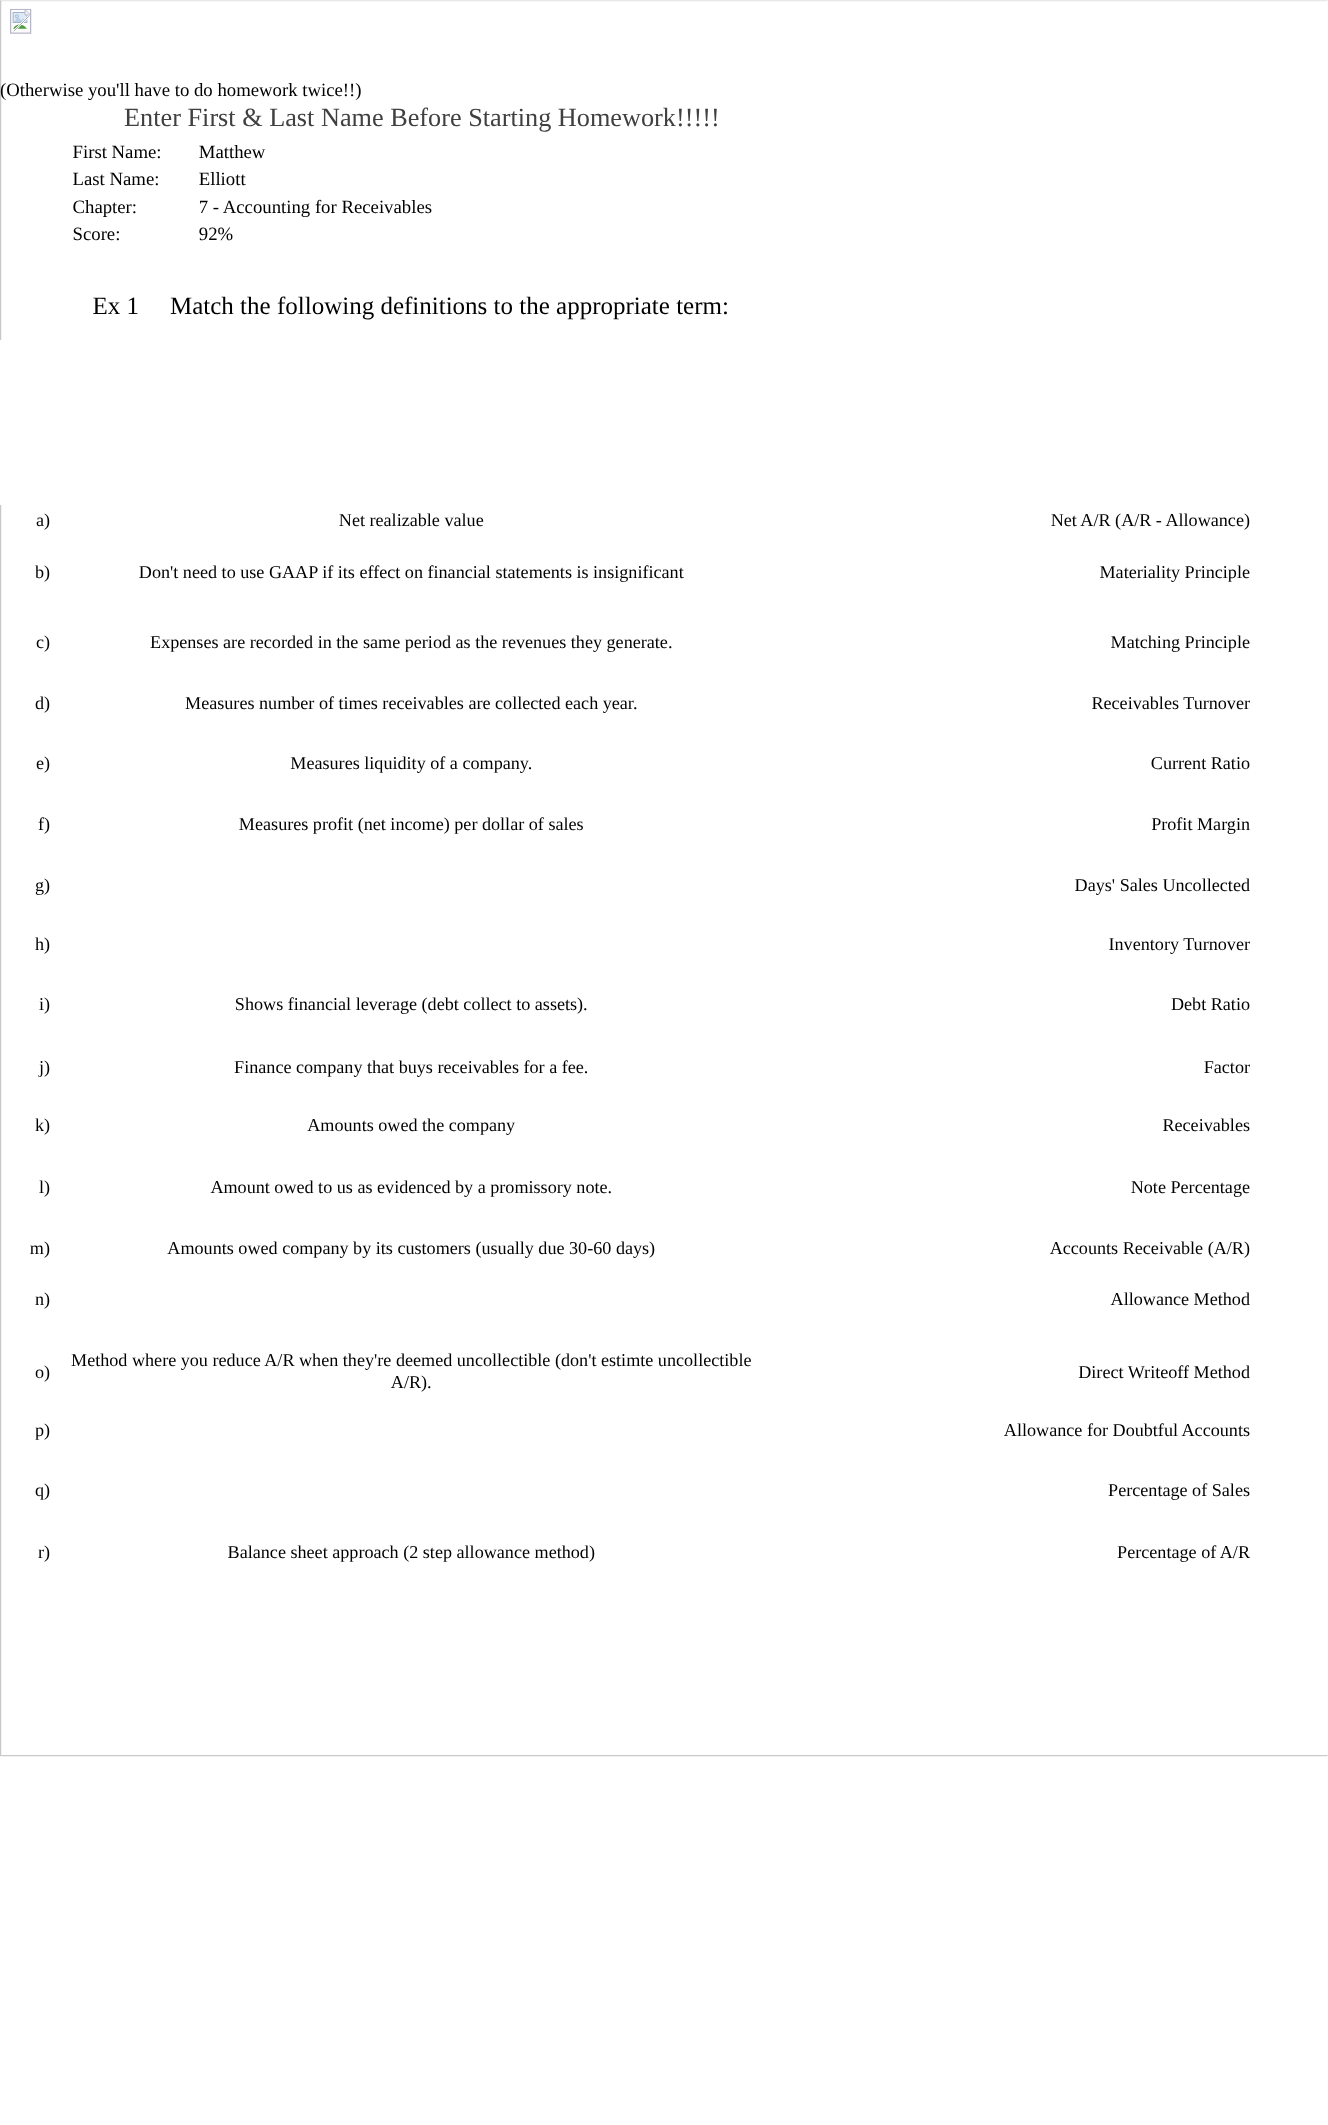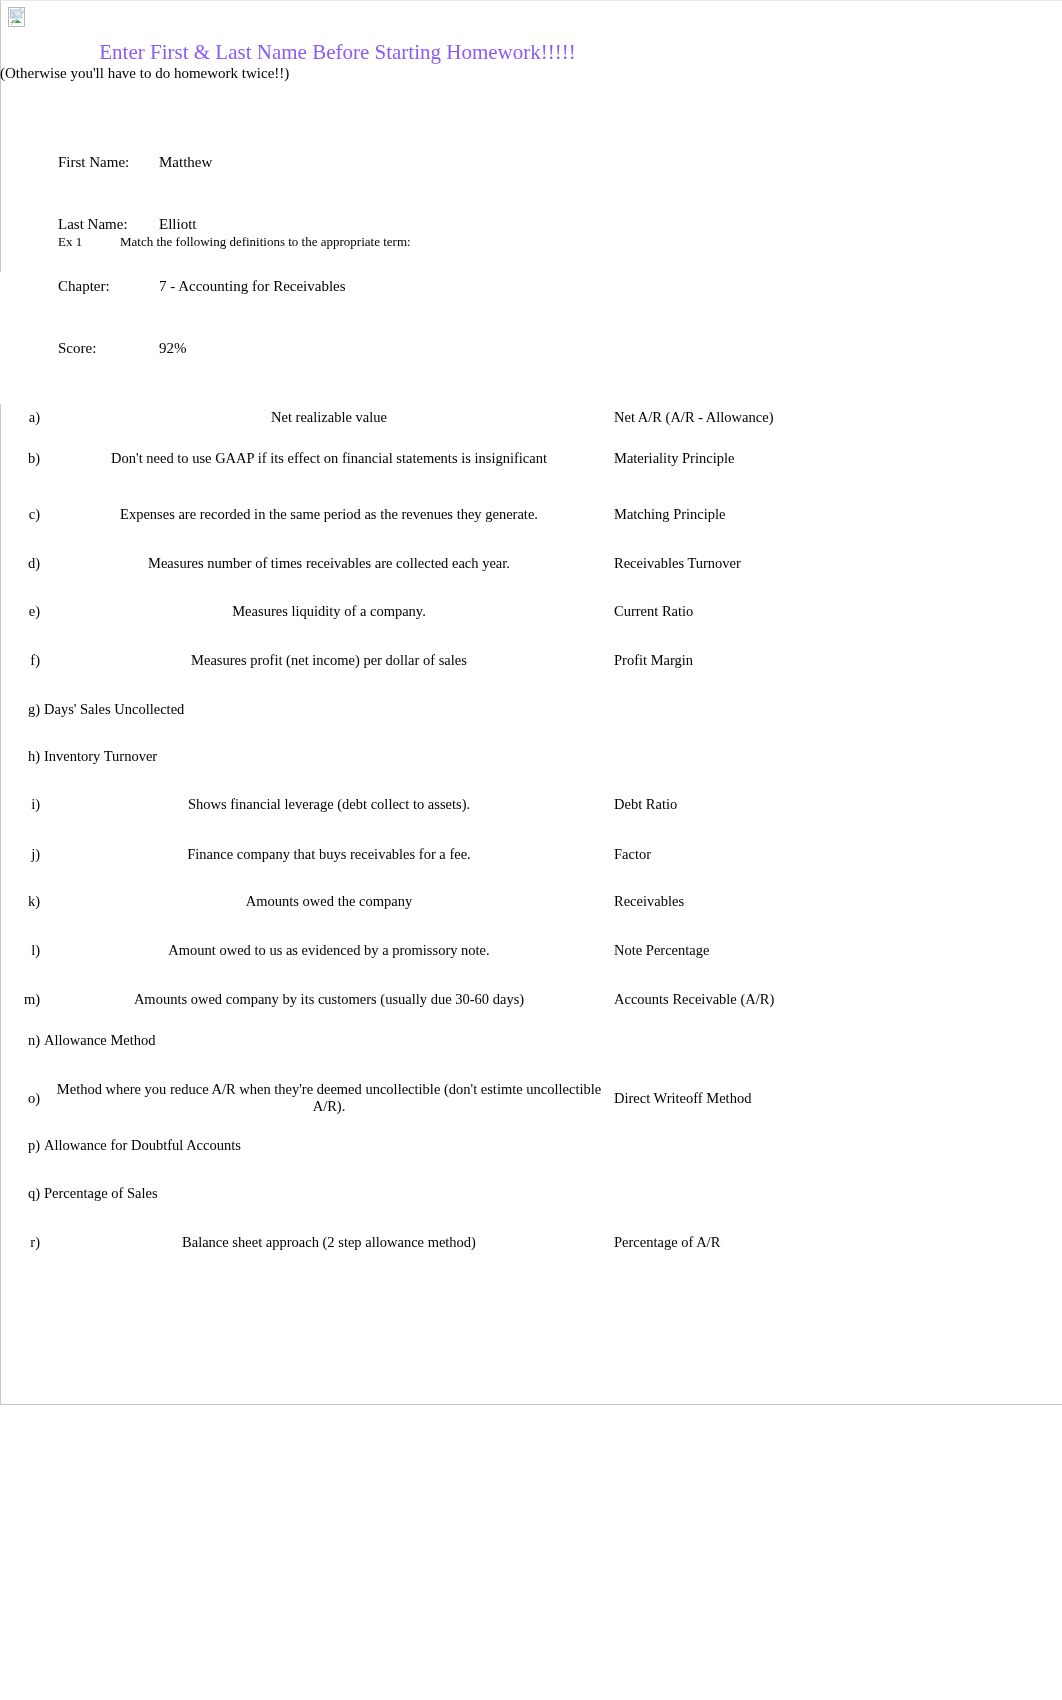--- a/index.html
+++ b/index.html
@@ -89,36 +89,35 @@
   
   .info {
     position: absolute;
     left: 58px;
     top: 111px;
     font-size: 15px;
     line-height: 22px;
   }
   .info-row {
     display: flex;
-    margin-top: 40px;
   }
   .info-label {
     width: 101px;
     flex: 0 0 101px;
   }
   .info-value {
     white-space: nowrap;
   }
 
   
   .ex-head {
     position: absolute;
-    left: 58px;
+    left: 74px;
     top: 234px;
-    font-size: 13px;
+    font-size: 20px;
     display: flex;
     white-space: nowrap;
   }
   .ex-num { width: 62px; flex: 0 0 62px; }
 
   
   .match-list {
     position: absolute;
     left: 0;
     top: 404px;
@@ -140,21 +139,21 @@
   .m-def {
     flex: 0 0 570px;
     text-align: center;
     font-size: 14.5px;
     line-height: 17px;
     padding: 0 4px;
     box-sizing: border-box;
   }
   .m-term {
     flex: 1 1 auto;
-    text-align: left;
+    text-align: right;
     font-size: 14.5px;
     line-height: 17px;
   }
 </style>
 </head>
 <body>
 
 <div class="page">
 
   <div class="top-block"></div>
@@ -168,21 +167,21 @@
       <rect x="2.5" y="3" width="11" height="8" fill="#dfe9f5" stroke="#9fb4cc" stroke-width="0.8"></rect>
       <circle cx="5.5" cy="6" r="1.3" fill="#cfe0f2" stroke="#9fb4cc" stroke-width="0.6"></circle>
       <path d="M3 10.5 L6.5 6.8 L9 9.2 L11 7.6 L13.5 10.5 Z" fill="#b9cfe6"></path>
       <path d="M2.5 16 C5 11.5, 10 11.5, 13.5 16 Z" fill="#4f9e3e"></path>
       <path d="M12 0.6 L16.4 5 L12 5 Z" fill="#f2f2f2" stroke="#b6b6c8" stroke-width="0.7"></path>
       <line x1="3" y1="18" x2="15" y2="6" stroke="#ffffff" stroke-width="1.6"></line>
       <line x1="3" y1="18" x2="15" y2="6" stroke="#9aa0a6" stroke-width="0.7"></line>
     </svg>
   </span>
 
-  <div class="title" style="color: #8b5cf6;">Enter First &amp; Last Name Before Starting Homework!!!!!</div>
+  <div class="title" style="color: #404040; margin-top: 42px;">Enter First &amp; Last Name Before Starting Homework!!!!!</div>
   <div class="subtitle">(Otherwise you'll have to do homework twice!!)</div>
 
   <div class="info">
     <div class="info-row">
       <span class="info-label">First Name:</span>
       <span class="info-value">Matthew</span>
     </div>
     <div class="info-row">
       <span class="info-label">Last Name:</span>
       <span class="info-value">Elliott</span>

